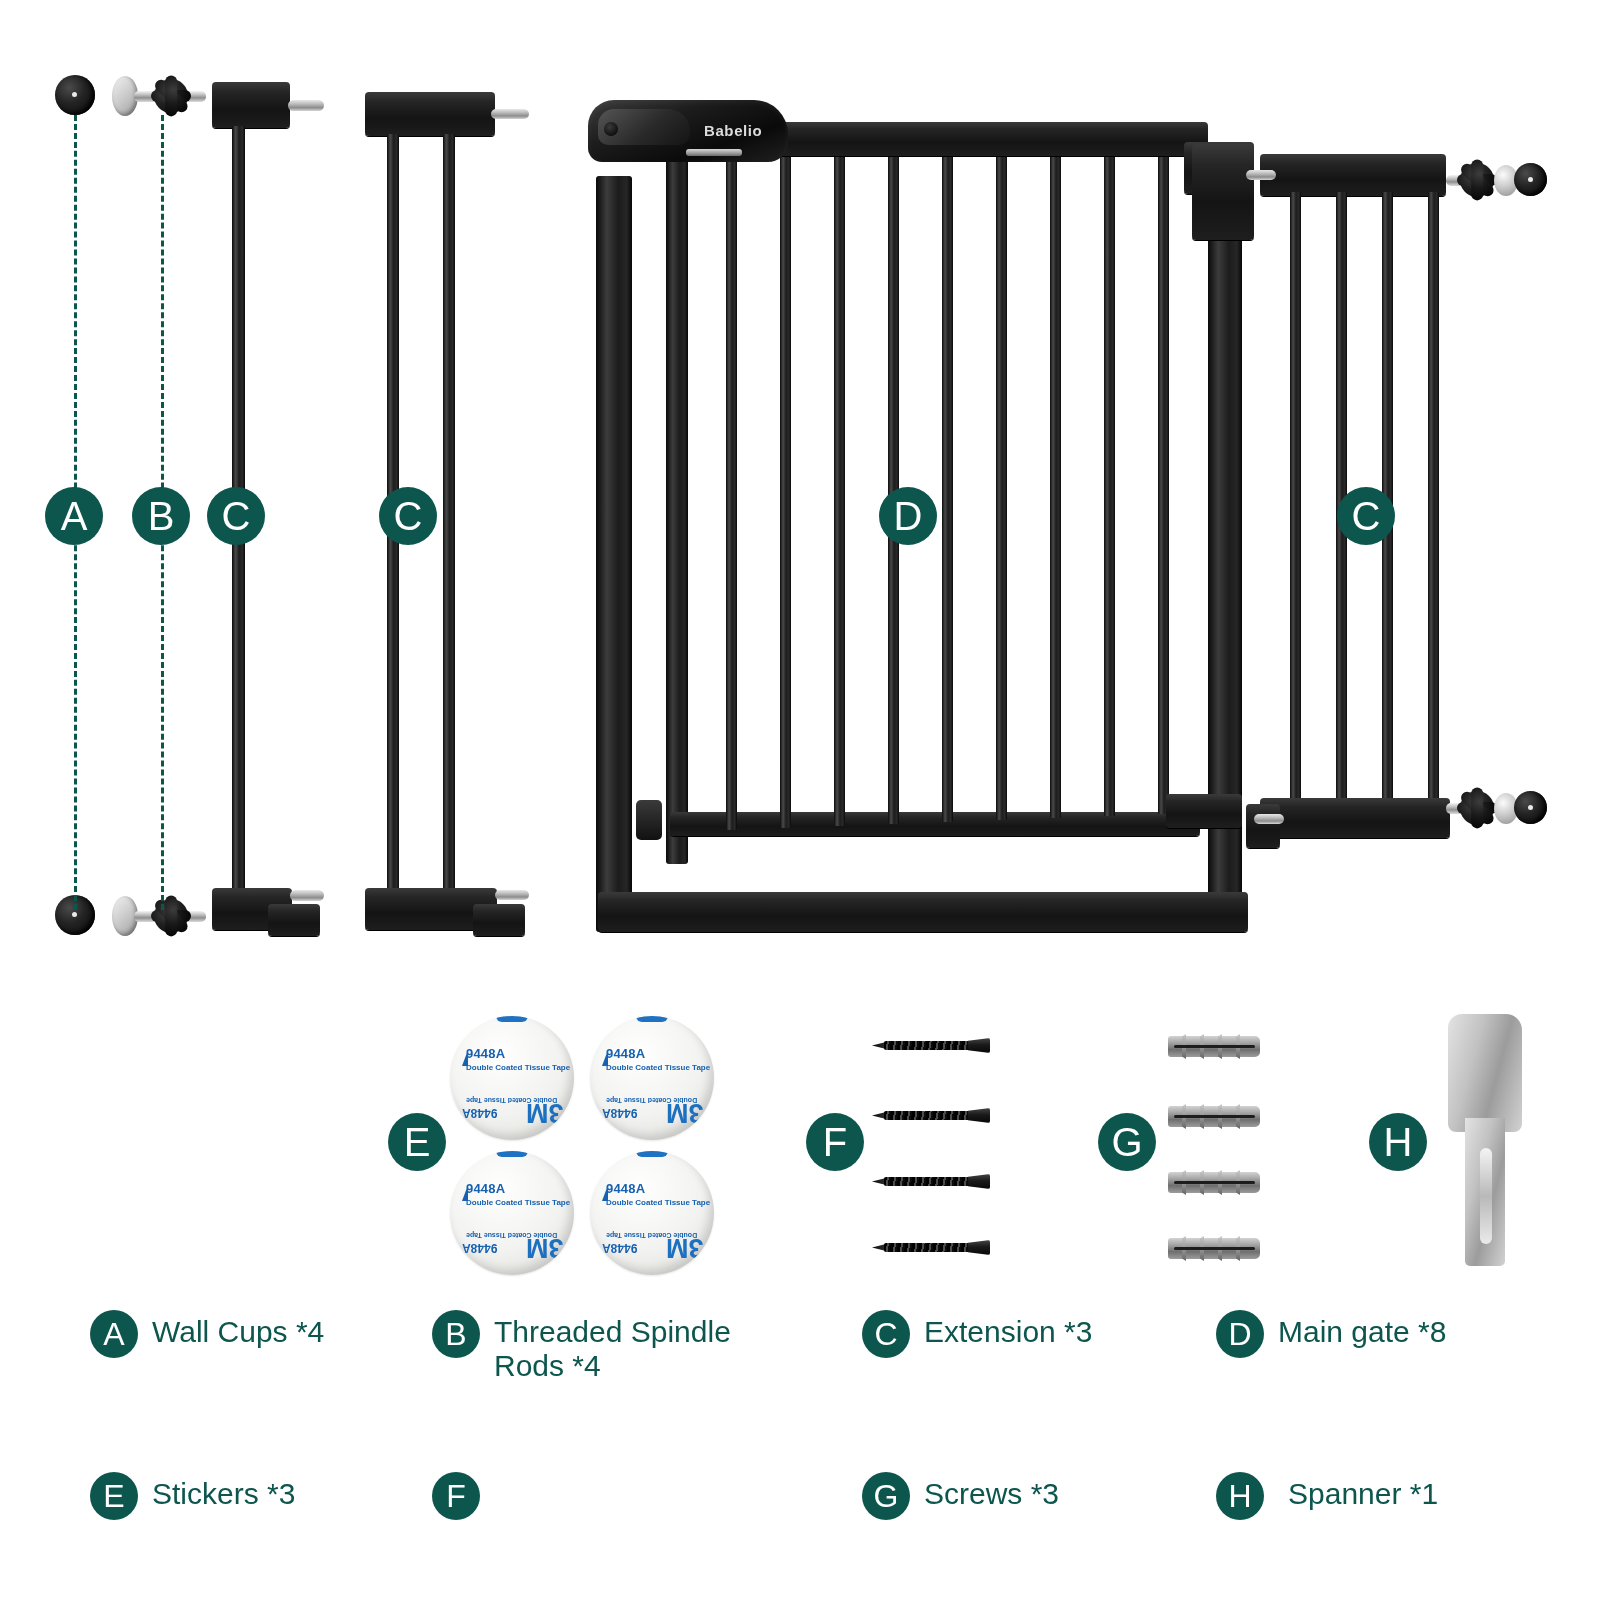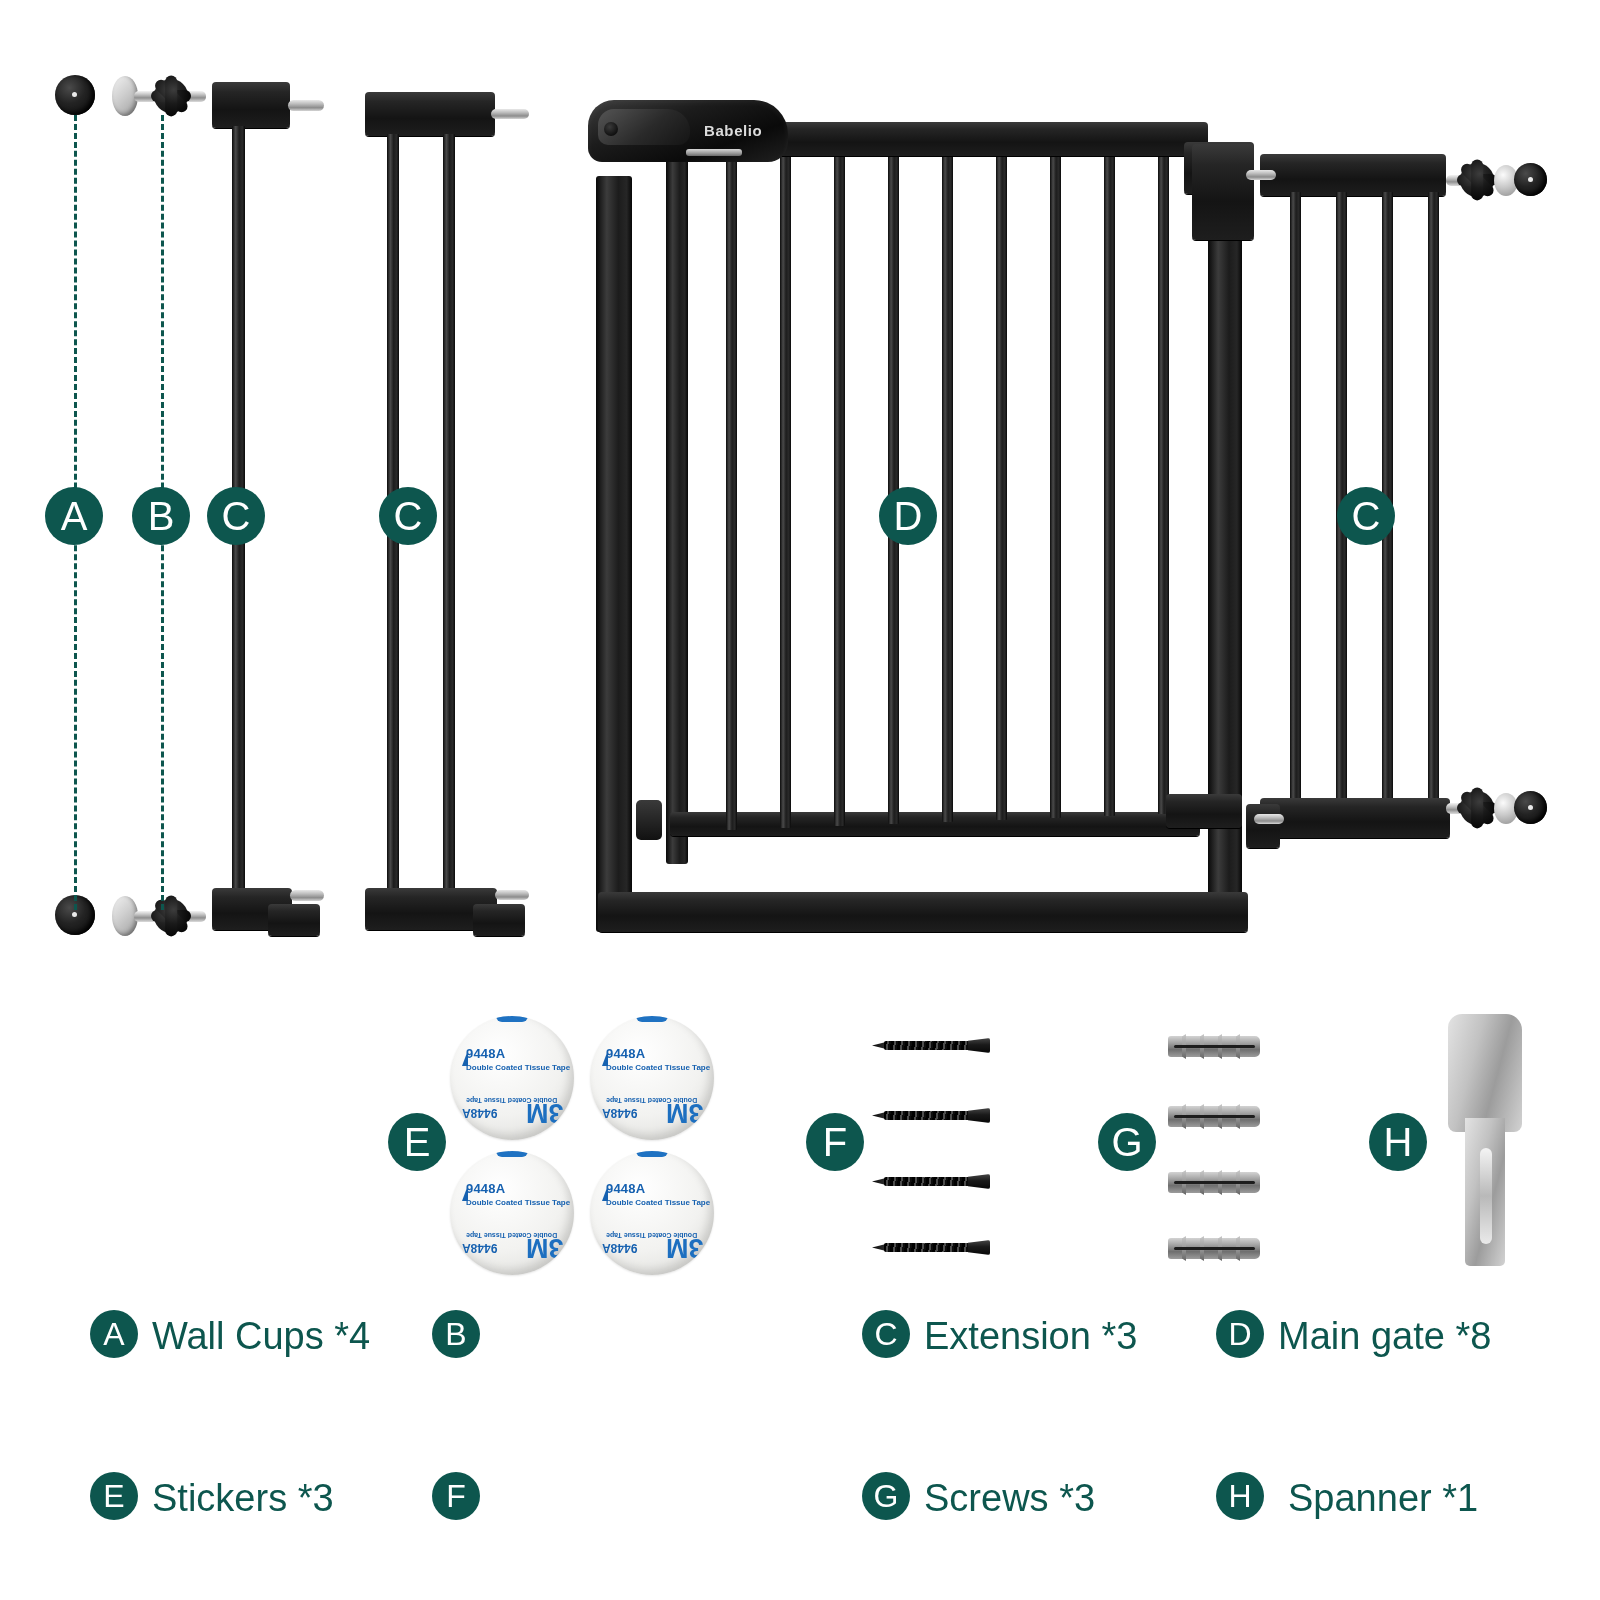--- a/index.html
+++ b/index.html
@@ -228,21 +228,21 @@
   }
 
   
   .spanner{
     position:absolute;
     background:linear-gradient(105deg,#e3e3e3 0%,#c2c2c2 35%,#9c9c9c 62%,#d2d2d2 100%);
   }
   .legend-item{position:absolute;display:flex;align-items:flex-start;}
   .legend-item .txt{
     margin-left:14px;
-    font-size:38px;
+    font-size:30px;
     line-height:1.12;
     color:#0d564e;
     font-family:"Liberation Sans", sans-serif;
     white-space:pre-line;
     font-weight:400;
     padding-top:5px;
   }
 </style>
 </head>
 <body>
@@ -489,20 +489,22 @@
 
   <div>
 
     <div class="legend-item" style="left:90px;top:1310px;">
       <div class="badge leg" style="position: relative; left: 0px; top: 0px; background: rgb(13, 86, 78);">A</div>
       <div class="txt" style="color: rgb(13, 86, 78);">Wall Cups *4</div>
     </div>
 
     <div class="legend-item" style="left:432px;top:1310px;">
       <div class="badge leg" style="position: relative; left: 0px; top: 0px; background: rgb(13, 86, 78);">B</div>
+      <div class="txt" style="color: rgb(13, 86, 78);">Threaded Spindle
+Rods *4</div>
     </div>
 
     <div class="legend-item" style="left:862px;top:1310px;">
       <div class="badge leg" style="position: relative; left: 0px; top: 0px; background: rgb(13, 86, 78);">C</div>
       <div class="txt" style="color: rgb(13, 86, 78);">Extension *3</div>
     </div>
 
     <div class="legend-item" style="left:1216px;top:1310px;">
       <div class="badge leg" style="position: relative; left: 0px; top: 0px; background: rgb(13, 86, 78);">D</div>
       <div class="txt" style="color: rgb(13, 86, 78);">Main gate *8</div>

